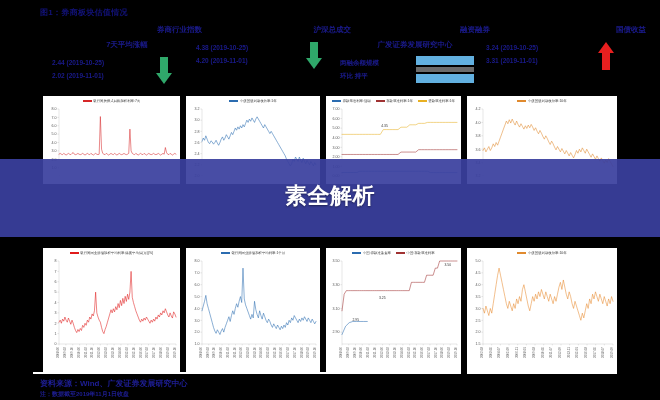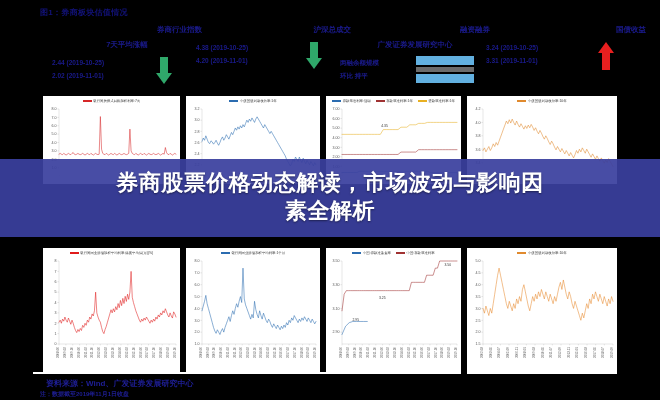--- a/index.html
+++ b/index.html
@@ -108,21 +108,20 @@
   .bl1{width:600px;}
   .bl2{width:600px;font-family:Liberation Mono, monospace;}
 
   
   .foot-rule{position:absolute;left:33px;top:372px;width:228px;height:2px;background:#ffffff;}
   .foot-rule2{position:absolute;left:272px;top:372px;width:120px;height:2px;background:#ffffff;}
   .foot1{
     position:absolute;left:40px;top:378px;
     font-size:8px;font-weight:bold;color:#1e1e96;white-space:nowrap;
     filter:blur(.5px);
-    margin-left:6px;
   }
   .foot2{
     position:absolute;left:40px;top:390px;
     font-size:6px;font-weight:bold;color:#1e1e96;white-space:nowrap;
     filter:blur(.5px);
   }
 </style>
 </head>
 <body>
 
@@ -588,21 +587,20 @@
         <line x1="137.33333333333331" y1="96" x2="137.33333333333331" y2="97.4" class="axis"></line>
         <text x="137.33333333333331" y="99" class="xtick" text-anchor="end" transform="rotate(-90 137.33333333333331 99)">2018-07</text>
         <line x1="146" y1="96" x2="146" y2="97.4" class="axis"></line>
         <text x="146" y="99" class="xtick" text-anchor="end" transform="rotate(-90 146 99)">2019-09</text>
         <path d="M 16.00 60.43 L 17.46 65.17 L 18.92 58.06 L 20.38 62.80 L 21.84 67.54 L 23.30 60.43 L 24.76 65.17 L 26.22 55.69 L 27.69 46.20 L 29.15 36.71 L 30.61 27.23 L 32.07 20.11 L 33.53 27.23 L 34.99 34.34 L 36.45 41.46 L 37.91 48.57 L 39.37 55.69 L 40.83 60.43 L 42.29 53.31 L 43.75 58.06 L 45.21 62.80 L 46.67 55.69 L 48.13 60.43 L 49.60 50.94 L 51.06 55.69 L 52.52 48.57 L 53.98 53.31 L 55.44 41.46 L 56.90 36.71 L 58.36 43.83 L 59.82 50.94 L 61.28 58.06 L 62.74 62.80 L 64.20 55.69 L 65.66 48.57 L 67.12 53.31 L 68.58 46.20 L 70.04 50.94 L 71.51 43.83 L 72.97 48.57 L 74.43 41.46 L 75.89 46.20 L 77.35 50.94 L 78.81 43.83 L 80.27 48.57 L 81.73 53.31 L 83.19 46.20 L 84.65 50.94 L 86.11 55.69 L 87.57 48.57 L 89.03 53.31 L 90.49 46.20 L 91.96 39.09 L 93.42 34.34 L 94.88 41.46 L 96.34 31.97 L 97.80 39.09 L 99.26 46.20 L 100.72 50.94 L 102.18 43.83 L 103.64 48.57 L 105.10 55.69 L 106.56 60.43 L 108.02 53.31 L 109.48 58.06 L 110.94 62.80 L 112.40 67.54 L 113.87 72.29 L 115.33 65.17 L 116.79 69.91 L 118.25 62.80 L 119.71 55.69 L 121.17 60.43 L 122.63 50.94 L 124.09 55.69 L 125.55 46.20 L 127.01 50.94 L 128.47 43.83 L 129.93 48.57 L 131.39 53.31 L 132.85 46.20 L 134.31 50.94 L 135.78 55.69 L 137.24 48.57 L 138.70 53.31 L 140.16 58.06 L 141.62 50.94 L 143.08 55.69 L 144.54 48.57 L 146.00 53.31" fill="none" stroke="#e8892e" stroke-width="0.55" stroke-linejoin="round" stroke-linecap="round"></path>
       </svg>
   </div>
 
   <div class="banner"></div>
   <div class="banner-txt">
-    <span class="bl1">券商股票价格动态解读，市场波动与影响因</span>
     <span class="bl2">素全解析</span>
   </div>
 
   <div class="foot-rule"></div>
   <div class="foot-rule2"></div>
   <div class="foot1">资料来源：Wind、广发证券发展研究中心</div>
   <div class="foot2">注：数据截至2019年11月1日收盘</div>
 
 </div>
 

